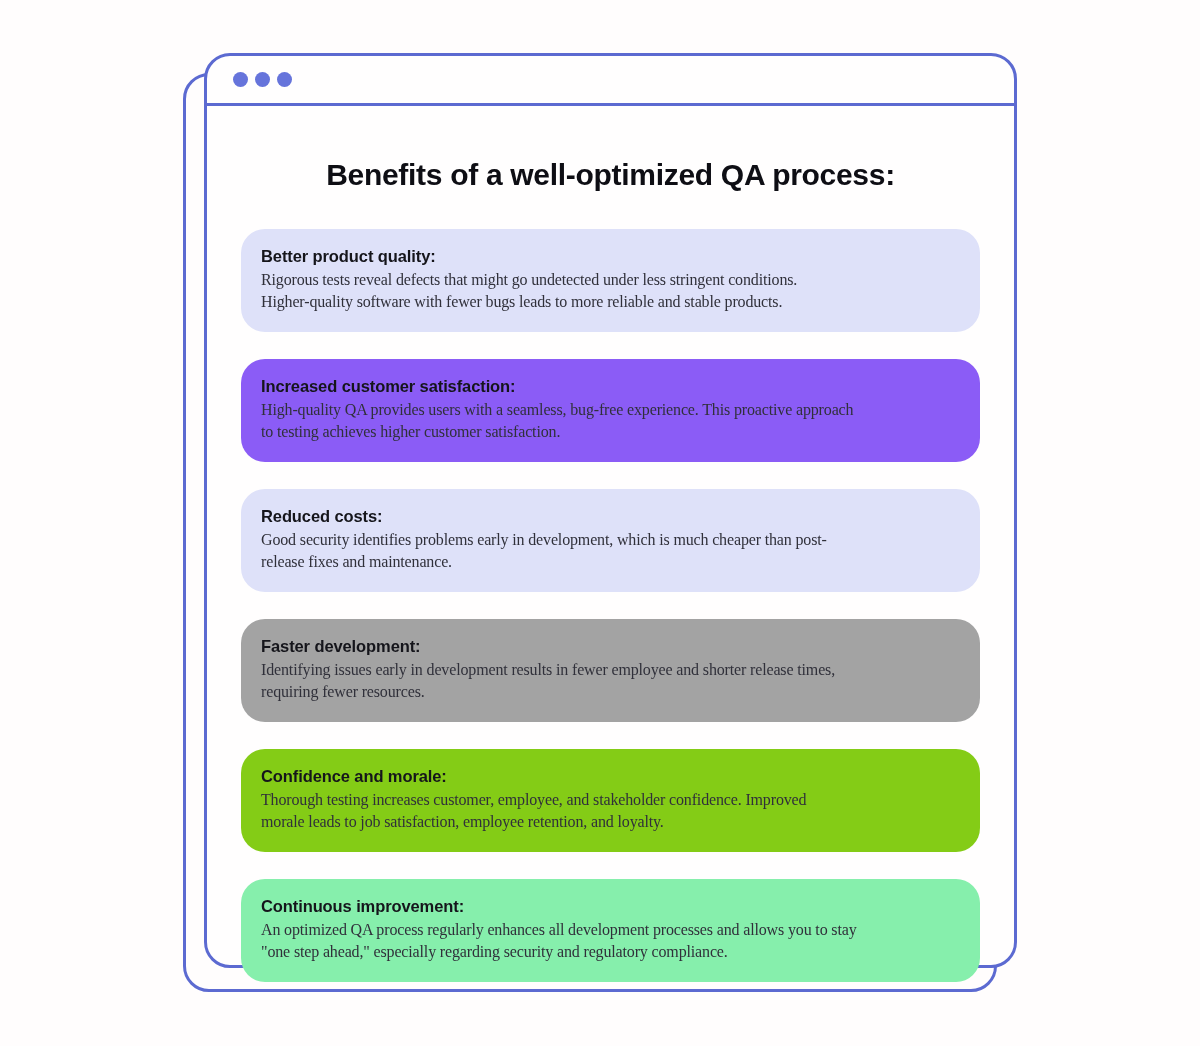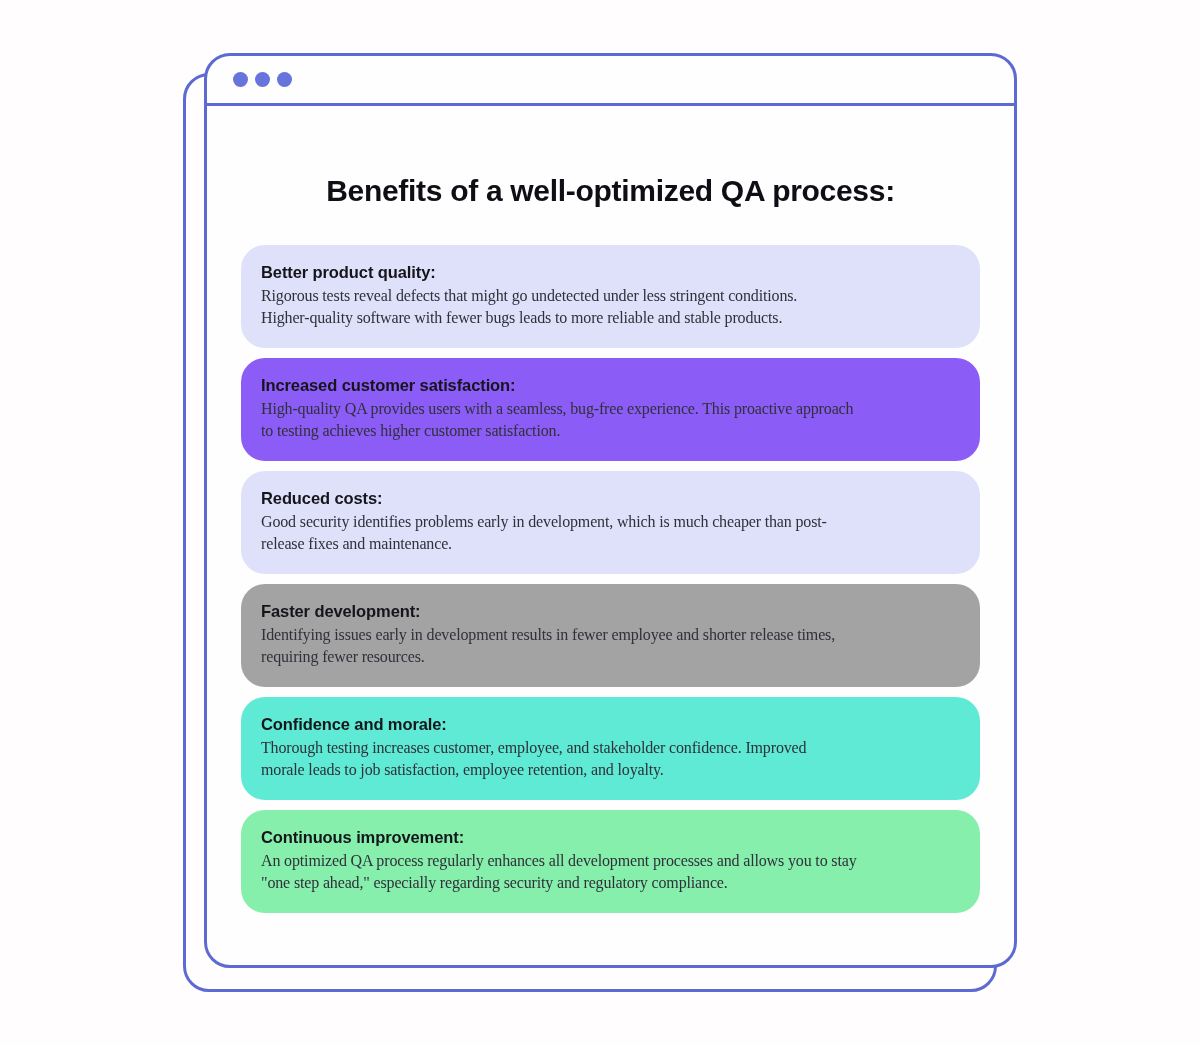--- a/index.html
+++ b/index.html
@@ -42,33 +42,33 @@
   .dot {
     width: 15px; height: 15px;
     border-radius: 50%;
     background: #6674DB;
   }
 
   .window-content {
     padding: 0 34px;
   }
   .page-title {
-    margin-top: 68px;
+    margin-top: 52px;
     text-align: center;
     font-size: 30px;
     font-weight: 700;
     letter-spacing: -0.3px;
     color: #0E0E14;
   }
 
   .cards {
     margin-top: 37px;
     display: flex;
     flex-direction: column;
-    gap: 10px;
+    gap: 27px;
   }
   .card {
     border-radius: 24px;
     padding: 18px 20px 19px 20px;
     min-height: 99px;
   }
   .card-heading {
     font-size: 16.5px;
     font-weight: 700;
     color: #15151B;
@@ -122,21 +122,21 @@
     <div class="card-body">Good security identifies problems early in development, which is much cheaper than post-
 release fixes and maintenance.</div>
   </div>
 
   <div class="card" style="background: #a3a3a3;">
     <div class="card-heading">Faster development:</div>
     <div class="card-body">Identifying issues early in development results in fewer employee and shorter release times,
 requiring fewer resources.</div>
   </div>
 
-  <div class="card" style="background: #5eead4;">
+  <div class="card" style="background: #84cc16;">
     <div class="card-heading">Confidence and morale:</div>
     <div class="card-body">Thorough testing increases customer, employee, and stakeholder confidence. Improved
 morale leads to job satisfaction, employee retention, and loyalty.</div>
   </div>
 
   <div class="card" style="background: #86efac;">
     <div class="card-heading">Continuous improvement:</div>
     <div class="card-body">An optimized QA process regularly enhances all development processes and allows you to stay
 "one step ahead," especially regarding security and regulatory compliance.</div>
   </div>

